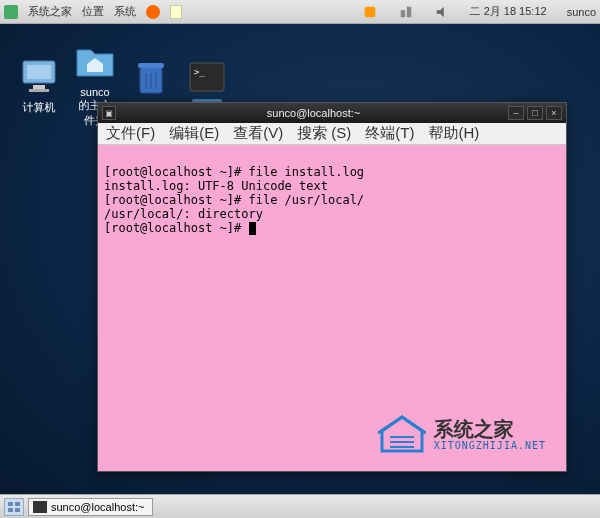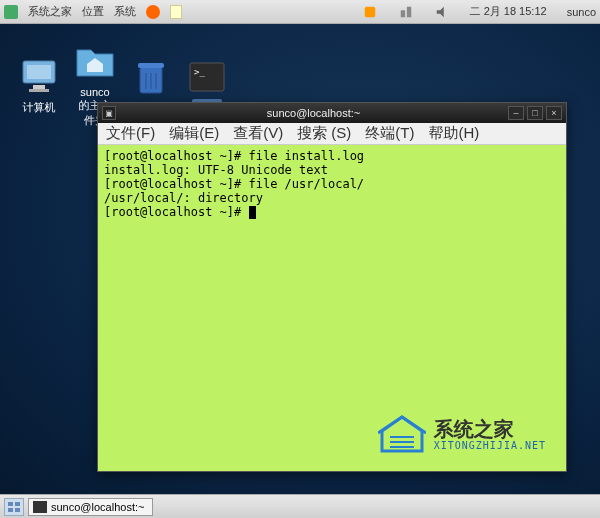--- a/index.html
+++ b/index.html
@@ -85,25 +85,25 @@
       border-bottom: 1px solid #ccc;
       display: flex;
       align-items: center;
       gap: 14px;
       padding: 0 8px;
       font-size: 15px;
       color: #333;
     }
     .terminal-body {
       flex: 1;
-      background: #bef264;
+      background: #f9a8d4;
       color: #000;
       font-family: monospace;
       font-size: 12px;
-      padding: 4px 6px;
+      padding: 20px 6px;
       white-space: pre;
       overflow: hidden;
       position: relative;
     }
     .cursor-block {
       display: inline-block;
       width: 7px;
       height: 13px;
       background: #000;
       vertical-align: text-bottom;

